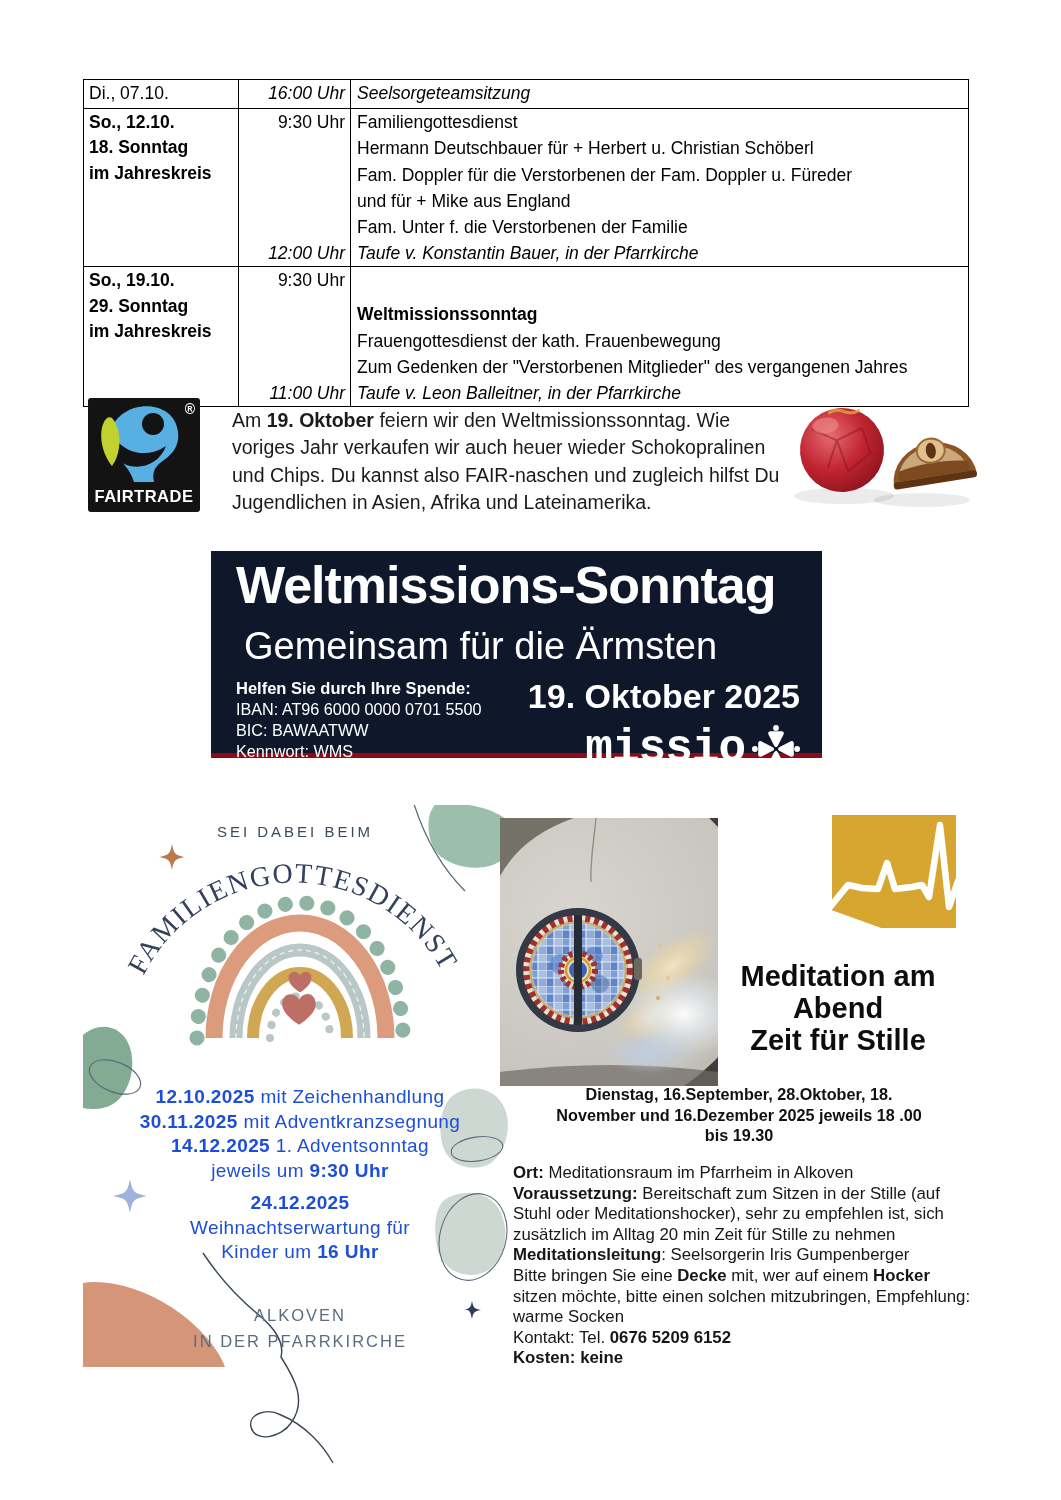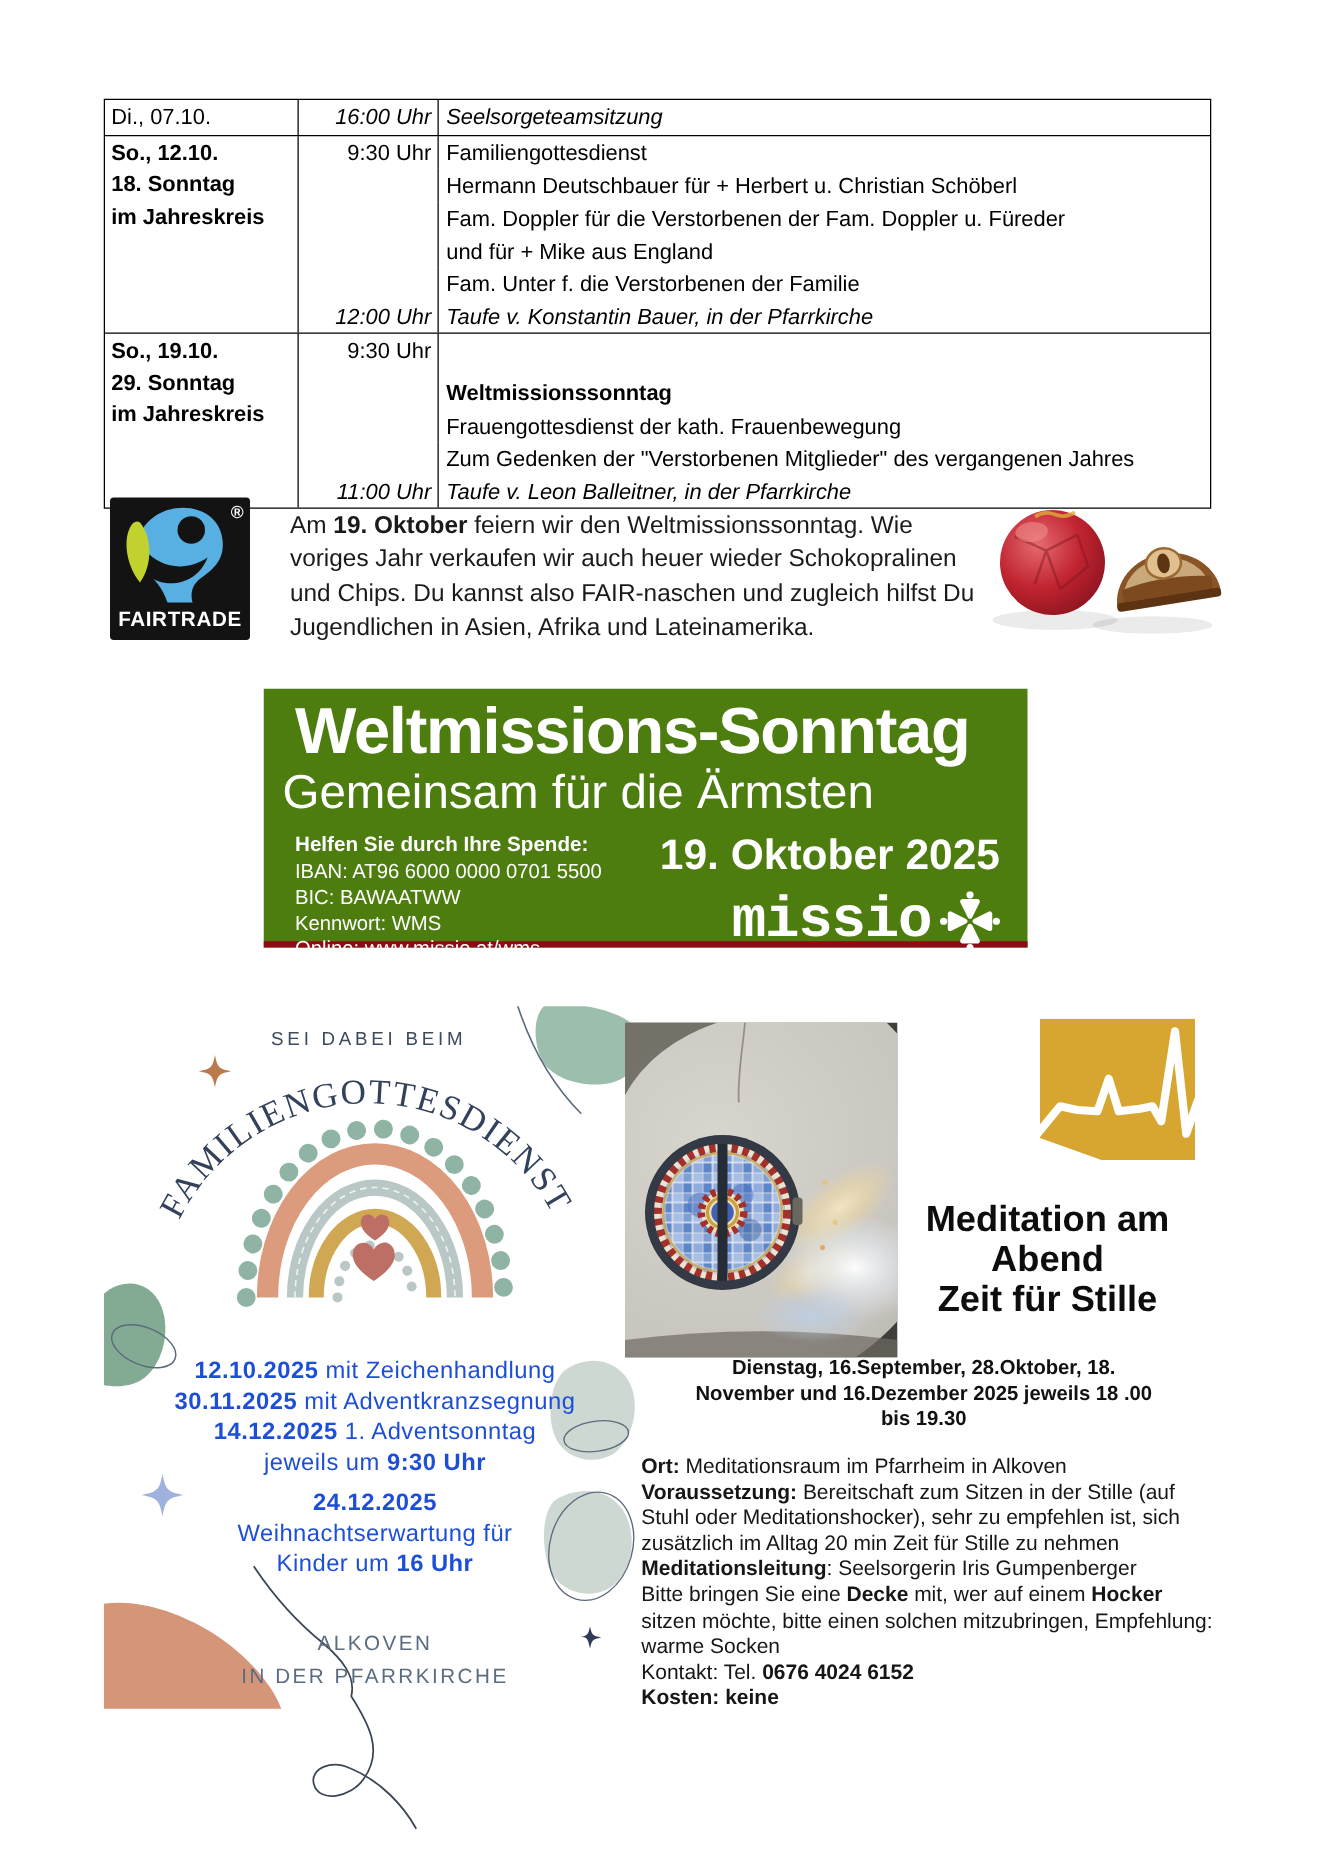--- a/index.html
+++ b/index.html
@@ -20,24 +20,24 @@
 
   
   #ft-logo{left:88px;top:398px;width:112px;height:114px;background:#131313;border-radius:3px;}
   #ft-logo .mark{position:absolute;left:8px;top:4px;}
   #ft-reg{position:absolute;right:5px;top:3px;color:#fff;font-size:14px;font-weight:bold;}
   #ft-label{position:absolute;left:0;right:0;bottom:6px;text-align:center;color:#fff;
             font-weight:bold;font-size:16.5px;letter-spacing:.5px;}
   #ft-text{left:232px;top:407px;width:566px;font-size:19.5px;line-height:27.4px;color:#1a1a1a;}
 
   
-  #banner{left:211px;top:551px;width:611px;height:202px;background:#4d7c0f;
+  #banner{left:211px;top:551px;width:611px;height:202px;background:#0f172a;
           border-bottom:5px solid #8f0a16;color:#fff;}
   #banner-title{padding:7px 0 0 25px;font-size:52px;font-weight:bold;letter-spacing:-1px;line-height:55px;}
-  #banner-sub{padding:0 0 0 15px;font-size:38px;line-height:43px;font-weight:400;}
+  #banner-sub{padding:0 0 0 33px;font-size:38px;line-height:43px;font-weight:400;margin-top:12px;}
   #banner-row{display:flex;padding:9px 22px 0 25px;}
   #donate-heading{font-size:16.5px;font-weight:bold;line-height:22px;}
   #donate-lines{font-size:16.2px;line-height:20.8px;font-weight:400;}
   #banner-right{margin-left:auto;display:flex;flex-direction:column;align-items:flex-end;}
   #banner-date{font-size:34px;font-weight:bold;line-height:38px;letter-spacing:0;}
   #missio-row{display:flex;align-items:center;gap:7px;margin-top:10px;font-family:Liberation Mono, monospace;}
   #missio-text{font-size:46px;font-weight:bold;letter-spacing:-1px;line-height:48px;}
 
   
   #poster{left:83px;top:805px;width:434px;height:660px;}
@@ -310,17 +310,17 @@
   <div id="medi-sched" class="abs">
       <div><span>Dienstag, 16.September, 28.Oktober, 18.</span></div>
       <div><span>November und 16.Dezember 2025 jeweils 18 .00</span></div>
       <div><span>bis 19.30</span></div>
     </div>
   <div id="medi-details" class="abs">
       <div><span class="seg-b">Ort:</span><span> Meditationsraum im Pfarrheim in Alkoven</span></div>
       <div><span class="seg-b">Voraussetzung:</span><span> Bereitschaft zum Sitzen in der Stille (auf Stuhl oder Meditationshocker), sehr zu empfehlen ist, sich zusätzlich im Alltag 20 min Zeit für Stille zu nehmen</span></div>
       <div><span class="seg-b">Meditationsleitung</span><span>: Seelsorgerin Iris Gumpenberger</span></div>
       <div><span>Bitte bringen Sie eine </span><span class="seg-b">Decke</span><span> mit, wer auf einem </span><span class="seg-b">Hocker</span><span> sitzen möchte, bitte einen solchen mitzubringen, Empfehlung: warme Socken</span></div>
-      <div><span>Kontakt: Tel. </span><span class="seg-b">0676 4024 6152</span></div>
+      <div><span>Kontakt: Tel. </span><span class="seg-b">0676 5209 6152</span></div>
       <div><span class="seg-b">Kosten: keine</span></div>
     </div>
 
 </div>
 
 </body></html>

